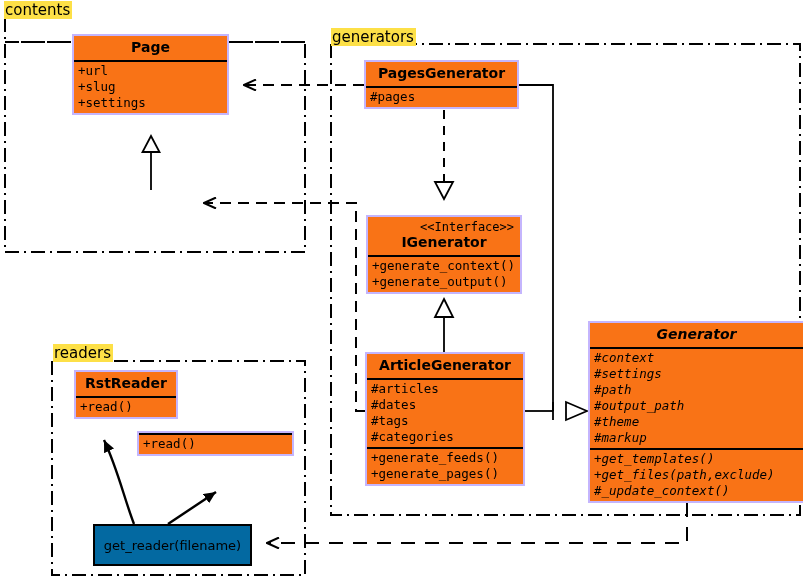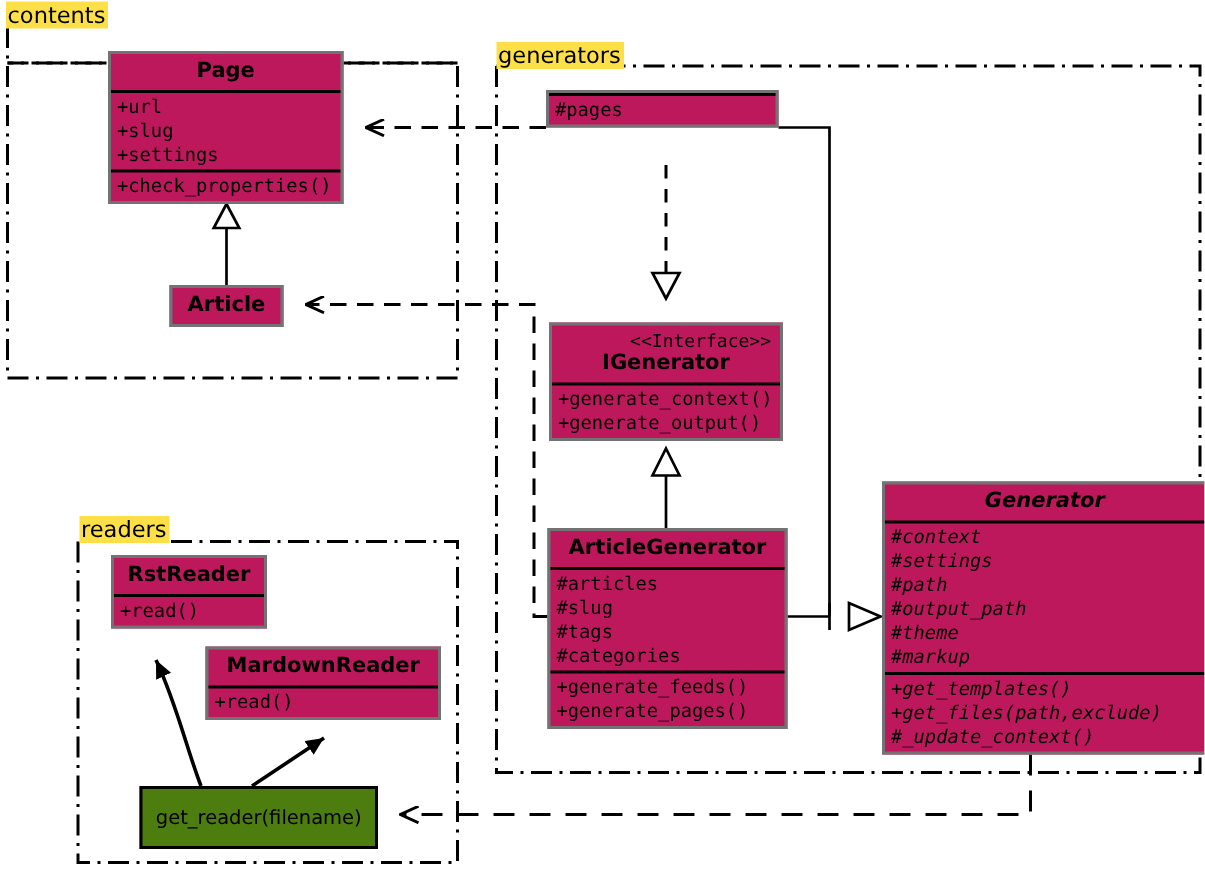--- a/index.html
+++ b/index.html
@@ -20,22 +20,22 @@
   #svg-layer {
     position: absolute;
     left: 0;
     top: 0;
     width: 803px;
     height: 579px;
   }
   
   .uml-class {
     position: absolute;
-    border: 2px solid #737373;
-    background: #be185d;
+    border: 2px solid #c4b5fd;
+    background: #f97316;
     box-sizing: border-box;
     z-index: 5;
   }
   .uml-class .cls-name {
     text-align: center;
     font-weight: bold;
     font-size: 14px;
     font-family: "DejaVu Sans", sans-serif;
     color: #000000;
     padding: 4px 6px 5px 6px;
@@ -65,21 +65,21 @@
     font-size: 12.5px;
     line-height: 16px;
     color: #000000;
     padding: 0 3px 0 4px;
     white-space: nowrap;
   }
   
   .uml-func {
     position: absolute;
     border: 2px solid #000000;
-    background: #4d7c0f;
+    background: #0369a1;
     box-sizing: border-box;
     display: flex;
     align-items: center;
     justify-content: center;
     z-index: 5;
   }
   .uml-func .func-label {
     font-family: "DejaVu Sans", sans-serif;
     font-size: 13px;
     color: #000000;
@@ -191,49 +191,44 @@
   <div class="pkg-label" style="left:331px; top:28px;">generators</div>
   <div class="pkg-label" style="left:53px; top:344px;">readers</div>
 
   <div class="uml-class" style="left:72px; top:34px; width:157px;">
     <div class="cls-name">Page</div>
     <div class="compartment">
       <div class="member">+url</div>
       <div class="member">+slug</div>
       <div class="member">+settings</div>
     </div>
-    <div class="compartment">
-      <div class="member">+check_properties()</div>
-    </div>
-  </div>
-
-  <div class="uml-class" style="left:113px; top:190px; width:76px;">
-    <div class="cls-name">Article</div>
-  </div>
+  </div>
+
 
   <div class="uml-class" style="left:364px; top:60px; width:155px;">
+    <div class="cls-name">PagesGenerator</div>
     <div class="compartment">
       <div class="member">#pages</div>
     </div>
   </div>
 
   <div class="uml-class" style="left:366px; top:215px; width:156px;">
     <div class="cls-stereo">&lt;&lt;Interface&gt;&gt;</div>
     <div class="cls-name">IGenerator</div>
     <div class="compartment">
       <div class="member">+generate_context()</div>
       <div class="member">+generate_output()</div>
     </div>
   </div>
 
   <div class="uml-class" style="left:365px; top:352px; width:160px;">
     <div class="cls-name">ArticleGenerator</div>
     <div class="compartment">
       <div class="member">#articles</div>
-      <div class="member">#slug</div>
+      <div class="member">#dates</div>
       <div class="member">#tags</div>
       <div class="member">#categories</div>
     </div>
     <div class="compartment">
       <div class="member">+generate_feeds()</div>
       <div class="member">+generate_pages()</div>
     </div>
   </div>
 
   <div class="uml-class" style="left:588px; top:321px; width:217px;font-style:italic;">
@@ -254,21 +249,20 @@
   </div>
 
   <div class="uml-class" style="left:74px; top:370px; width:104px;">
     <div class="cls-name">RstReader</div>
     <div class="compartment">
       <div class="member">+read()</div>
     </div>
   </div>
 
   <div class="uml-class" style="left:137px; top:431px; width:157px;">
-    <div class="cls-name">MardownReader</div>
     <div class="compartment">
       <div class="member">+read()</div>
     </div>
   </div>
 
   <div class="uml-func" style="left:93px; top:524px; width:159px; height:42px;">
     <div class="func-label">get_reader(filename)</div>
   </div>
 
 </div>

